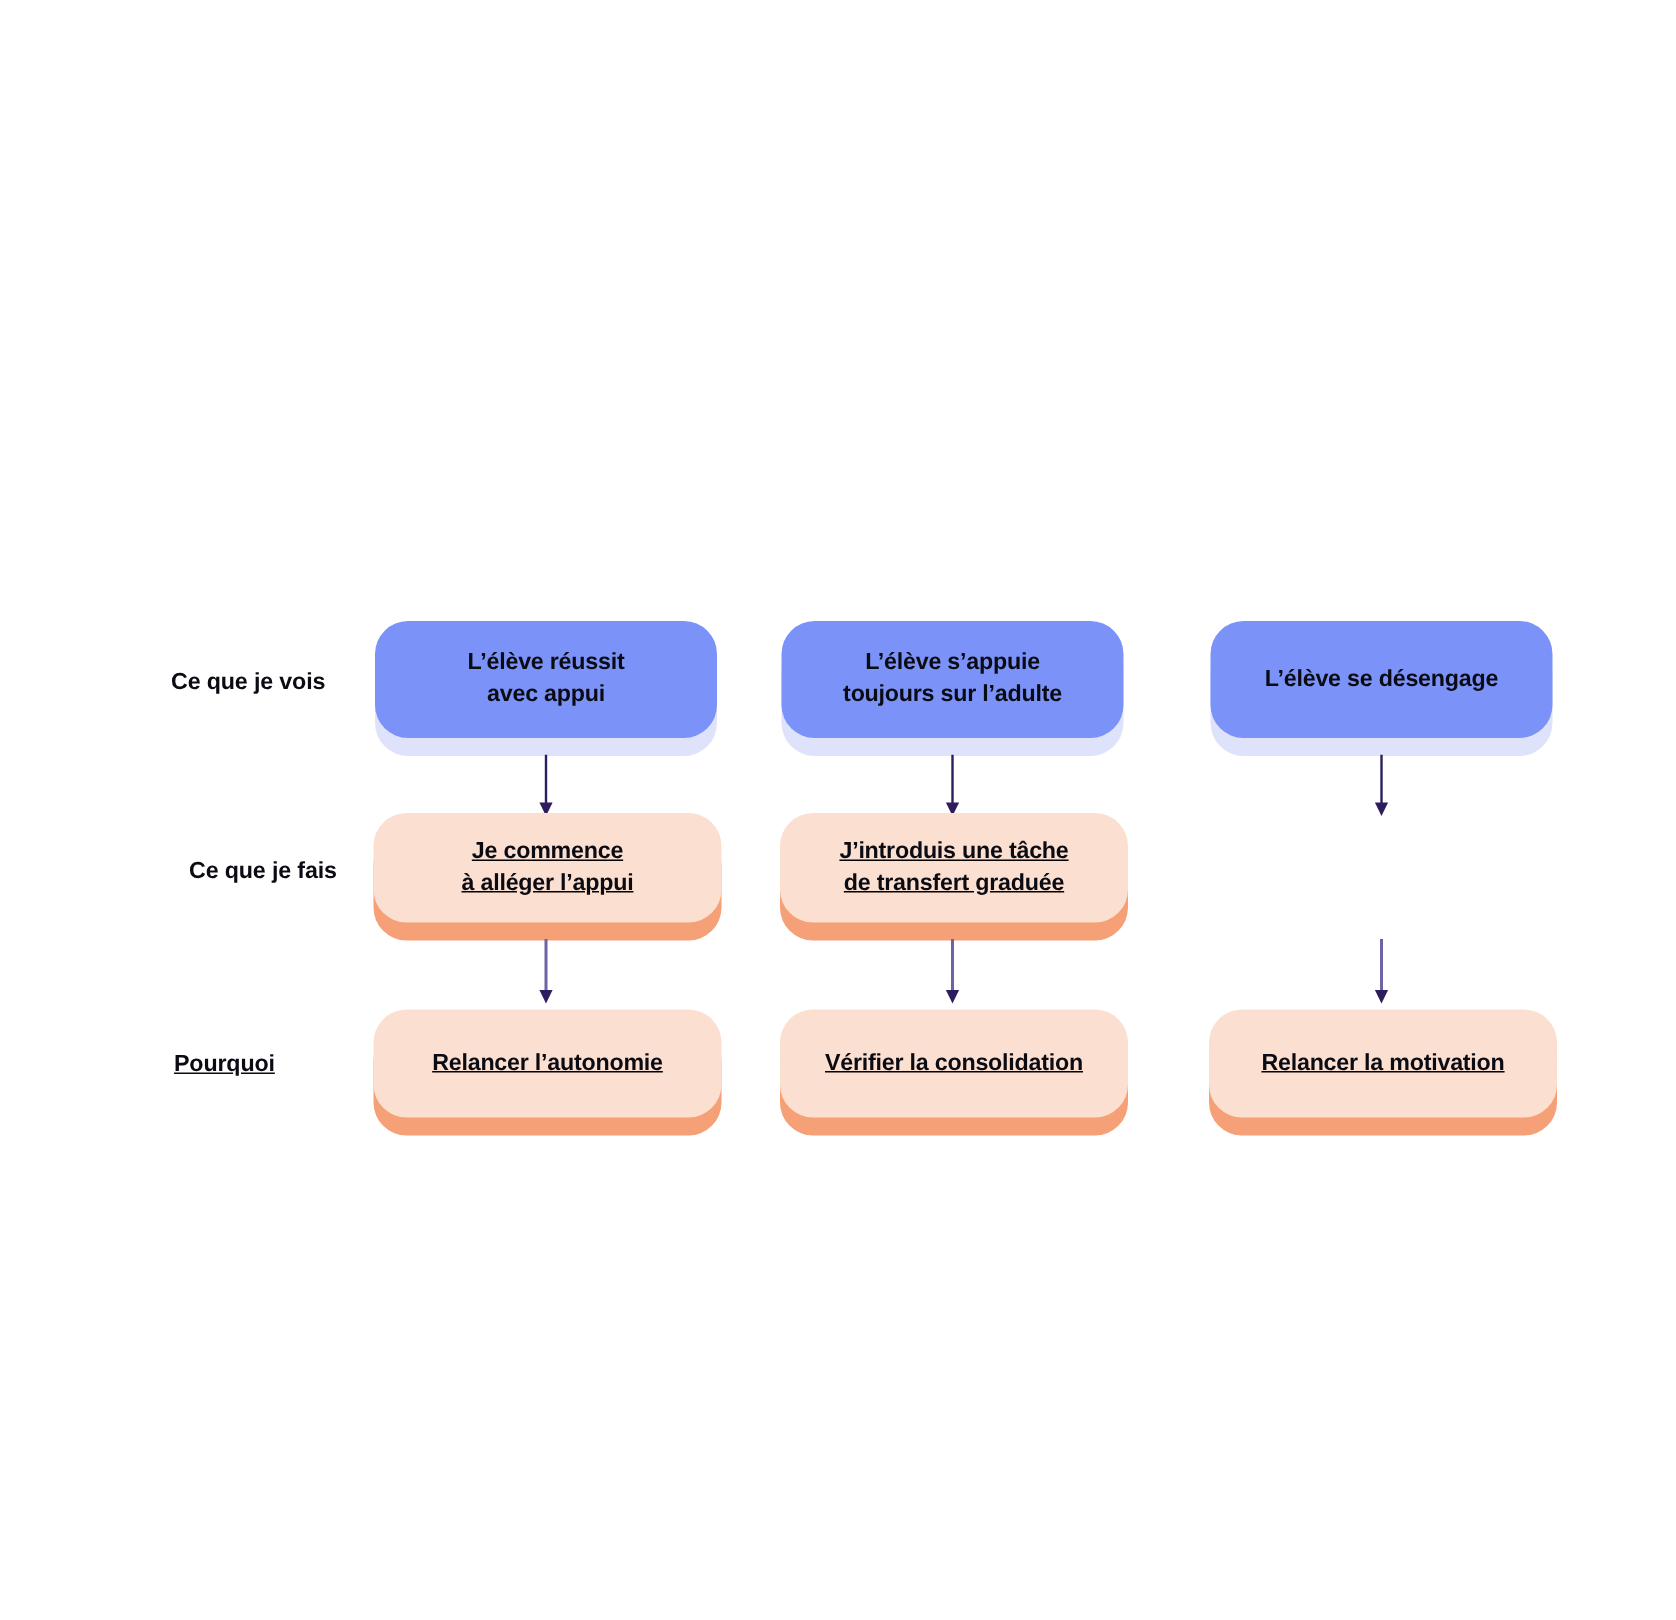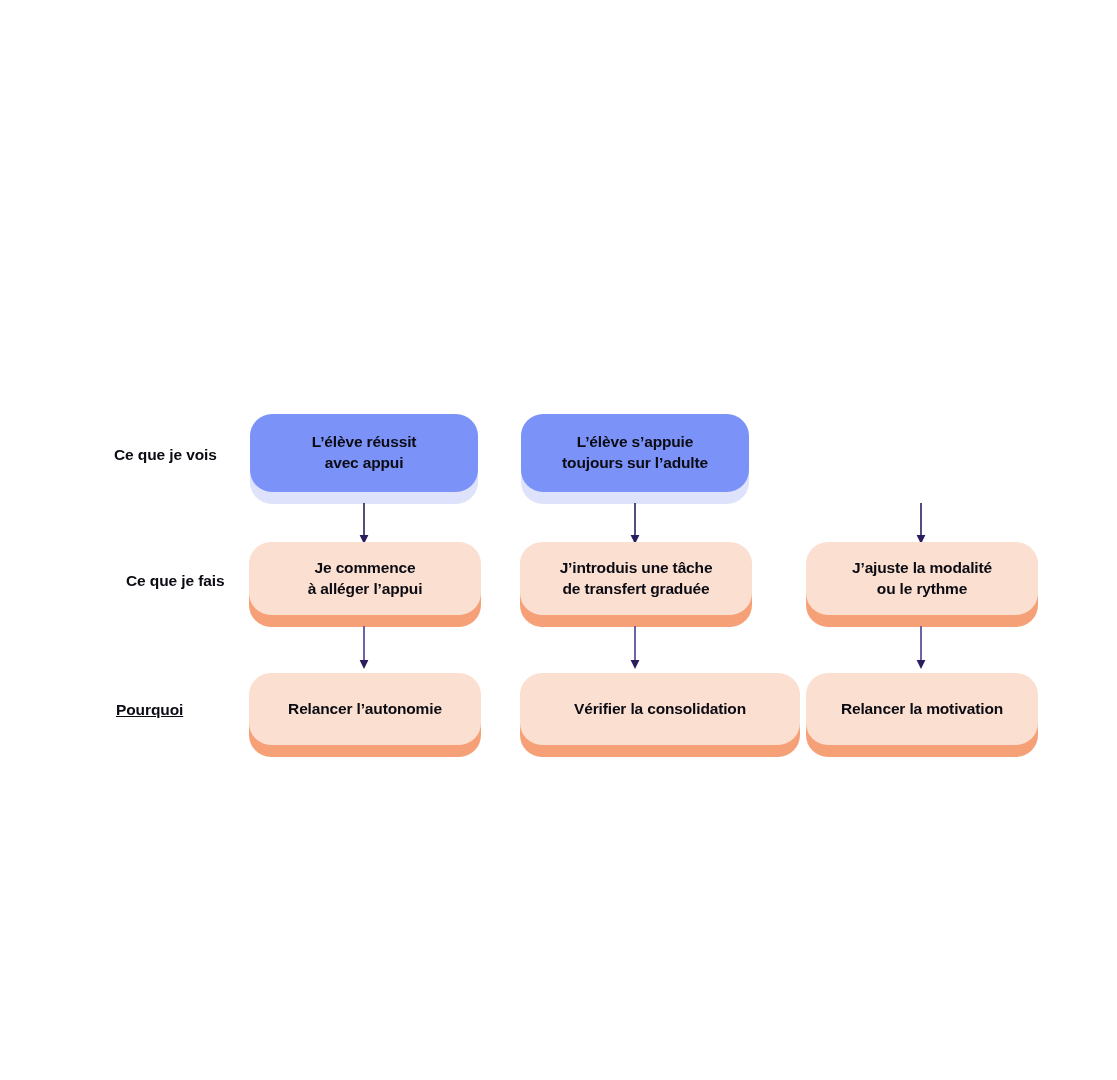--- a/index.html
+++ b/index.html
@@ -73,21 +73,21 @@
     letter-spacing: -0.15px;
     white-space: pre-line;
   }
 
   
   .node.see .shadow { background: #dfe2fb; }
   .node.see .face   { background: #7b93f8; }
 
   
   .node.act .shadow { background: #f5a077; }
-  .node.act .face   { background: #fbdfd0; }
+  .node.act .face   { background: #fbdfd0; text-decoration: underline; }
 
   
   .conn {
     position: absolute;
   }
   .conn svg { display: block; }
 </style>
 </head>
 <body>
 
@@ -157,42 +157,41 @@
     </div>
   </div>
 
   <div class="conn" style="left:628px; top:582px;">
     <svg width="14" height="44" viewBox="0 0 14 44">
       <line x1="7" y1="0" x2="7" y2="35" stroke="#6f63a8" stroke-width="2"></line>
       <path d="M7 43 L2.6 34 L11.4 34 Z" fill="#2e1d5e"></path>
     </svg>
   </div>
 
-  <div class="node act" style="left:520px; top:629px; width:280px; height:72px;">
+  <div class="node act" style="left:520px; top:629px; width:232px; height:72px;">
     <div class="shadow"></div>
     <div class="face">
       <span class="txt">Vérifier la consolidation</span>
     </div>
   </div>
 
+  <div class="node see" style="left:807px; top:370px; width:228px; height:78px;">
+    <div class="shadow"></div>
+    <div class="face">
+      <span class="txt">L’élève se désengage</span>
+    </div>
+  </div>
 
   <div class="conn" style="left:914px; top:459px;">
     <svg width="14" height="42" viewBox="0 0 14 42">
       <line x1="7" y1="0" x2="7" y2="33" stroke="#2e1d5e" stroke-width="1.6"></line>
       <path d="M7 41 L2.6 32 L11.4 32 Z" fill="#2e1d5e"></path>
     </svg>
   </div>
 
-  <div class="node act" style="left:806px; top:498px; width:232px; height:73px;">
-    <div class="shadow"></div>
-    <div class="face">
-      <span class="txt">J’ajuste la modalité
-ou le rythme</span>
-    </div>
-  </div>
 
   <div class="conn" style="left:914px; top:582px;">
     <svg width="14" height="44" viewBox="0 0 14 44">
       <line x1="7" y1="0" x2="7" y2="35" stroke="#6f63a8" stroke-width="2"></line>
       <path d="M7 43 L2.6 34 L11.4 34 Z" fill="#2e1d5e"></path>
     </svg>
   </div>
 
   <div class="node act" style="left:806px; top:629px; width:232px; height:72px;padding-left:36px;">
     <div class="shadow"></div>

